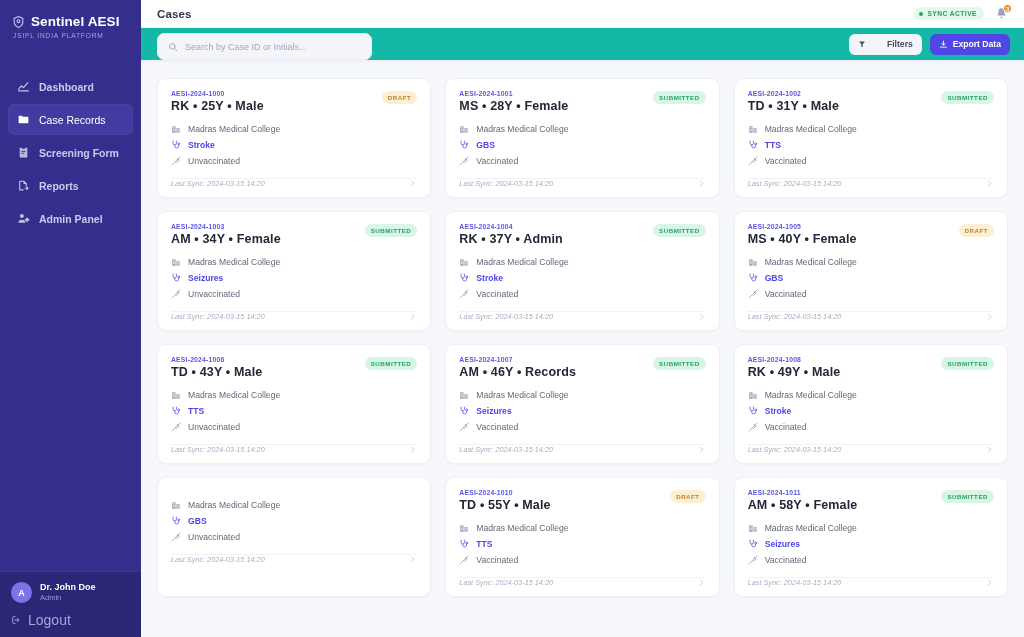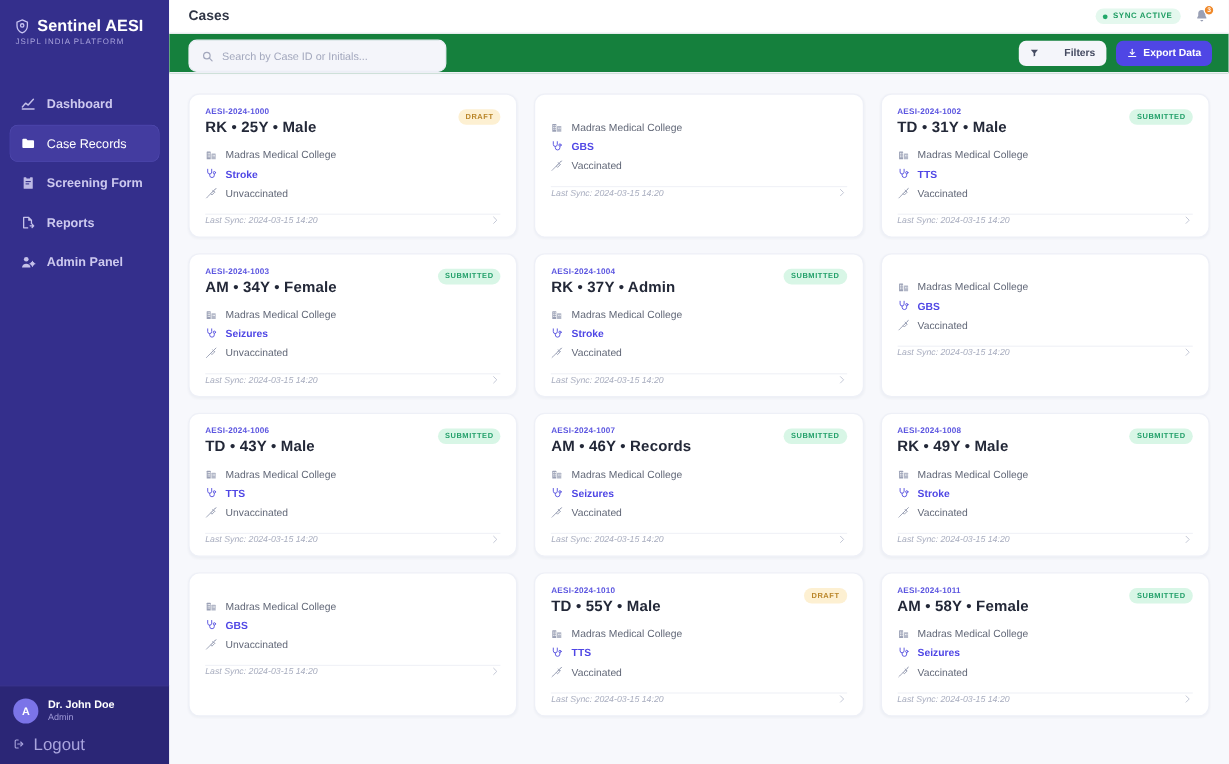--- a/index.html
+++ b/index.html
@@ -87,21 +87,21 @@
   .bell-wrap svg { width: 13px; height: 13px; display:block; margin-top:1px; }
   .bell-badge {
     position: absolute; top: -2px; right: -2px;
     min-width: 9px; height: 9px; border-radius: 50%;
     background: #f0892a; color: #fff; font-size: 5.6px; font-weight: bold;
     display: flex; align-items: center; justify-content: center;
     border: 1px solid #ffffff;
   }
 
   .toolbar {
-    height: 33px; background: #15803d;
+    height: 33px; background: #14b8a6;
     display: flex; align-items: center; justify-content: space-between;
     padding: 0 14px 0 16px;
     border-bottom: 1px solid #eef0f6;
     position: relative; z-index: 4;
     box-shadow: 0 1px 3px rgba(30,35,70,.04);
   }
   .search-wrap {
     display: flex; align-items: center; gap: 7px;
     background: #f4f5fa; border: 1px solid #eceef6;
     border-radius: 7px; height: 27px; width: 215px;
@@ -376,20 +376,27 @@
       <span class="sync-text">Last Sync: 2024-03-15 14:20</span>
       <span>
         <svg class="chev" viewBox="0 0 24 24" fill="none" stroke="#c3c7d6" stroke-width="2.2" stroke-linecap="round" stroke-linejoin="round">
           <path d="M9 5l7 7-7 7"></path>
         </svg>
       </span>
     </div>
   </div>
 
   <div class="card">
+    <div class="card-top">
+      <div>
+        <div class="case-id">AESI-2024-1001</div>
+        <div class="case-name">MS • 28Y • Female</div>
+      </div>
+      <div class="status submitted">SUBMITTED</div>
+    </div>
     <div class="meta">
       <div class="meta-row">
         <span>
           <svg viewBox="0 0 24 24" fill="#9aa0b5">
             <path d="M3 21V6.5a1 1 0 0 1 1-1h6a1 1 0 0 1 1 1V21z"></path>
             <path d="M12.5 21V10.5a1 1 0 0 1 1-1H20a1 1 0 0 1 1 1V21z" opacity=".75"></path>
             <rect x="5" y="8" width="2" height="2" fill="#ffffff"></rect>
                     <rect x="8" y="8" width="2" height="2" fill="#ffffff"></rect>
             <rect x="5" y="11.5" width="2" height="2" fill="#ffffff"></rect>
                     <rect x="8" y="11.5" width="2" height="2" fill="#ffffff"></rect>
@@ -605,20 +612,27 @@
       <span class="sync-text">Last Sync: 2024-03-15 14:20</span>
       <span>
         <svg class="chev" viewBox="0 0 24 24" fill="none" stroke="#c3c7d6" stroke-width="2.2" stroke-linecap="round" stroke-linejoin="round">
           <path d="M9 5l7 7-7 7"></path>
         </svg>
       </span>
     </div>
   </div>
 
   <div class="card">
+    <div class="card-top">
+      <div>
+        <div class="case-id">AESI-2024-1005</div>
+        <div class="case-name">MS • 40Y • Female</div>
+      </div>
+      <div class="status draft">DRAFT</div>
+    </div>
     <div class="meta">
       <div class="meta-row">
         <span>
           <svg viewBox="0 0 24 24" fill="#9aa0b5">
             <path d="M3 21V6.5a1 1 0 0 1 1-1h6a1 1 0 0 1 1 1V21z"></path>
             <path d="M12.5 21V10.5a1 1 0 0 1 1-1H20a1 1 0 0 1 1 1V21z" opacity=".75"></path>
             <rect x="5" y="8" width="2" height="2" fill="#ffffff"></rect>
                     <rect x="8" y="8" width="2" height="2" fill="#ffffff"></rect>
             <rect x="5" y="11.5" width="2" height="2" fill="#ffffff"></rect>
                     <rect x="8" y="11.5" width="2" height="2" fill="#ffffff"></rect>

